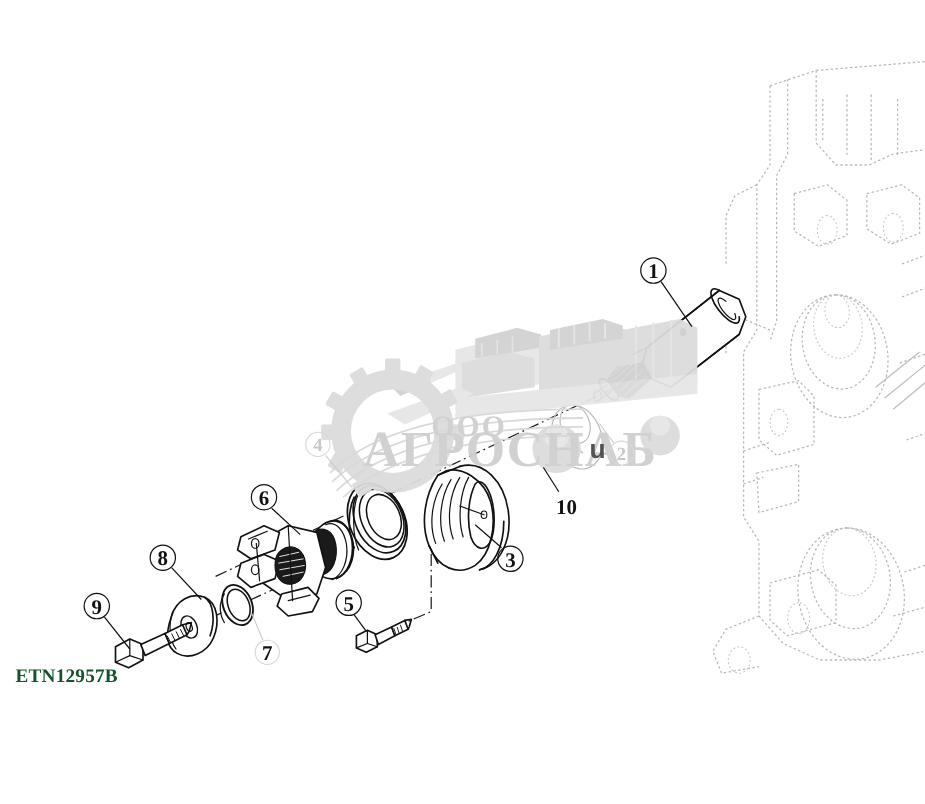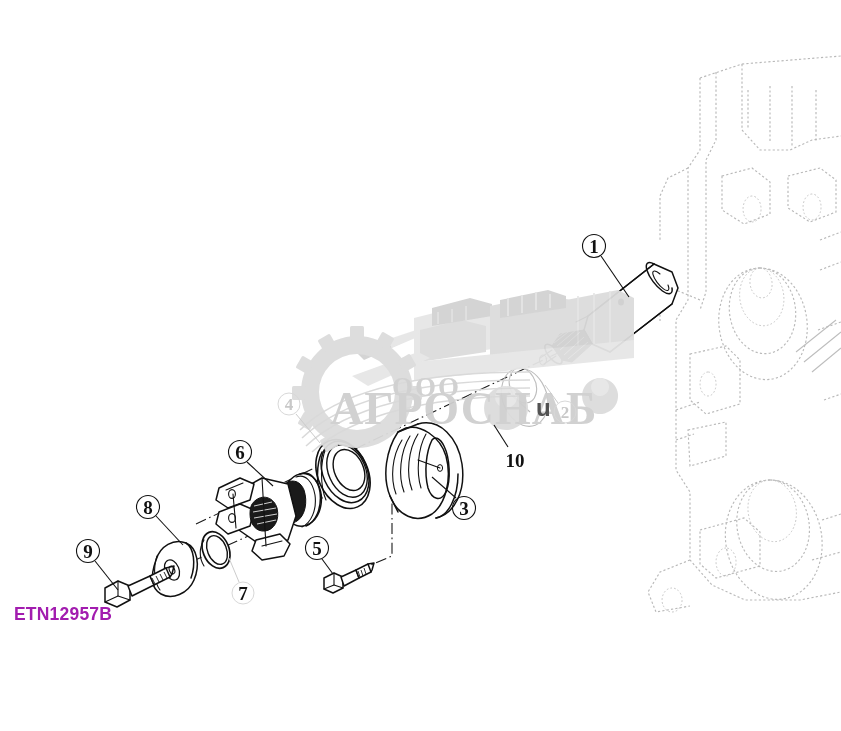--- a/index.html
+++ b/index.html
@@ -123,25 +123,25 @@
   }
   .wm-text {
     font-family: "Liberation Serif", serif;
     font-weight: bold;
     fill: #cfcfcf;
   }
   #drawing-code {
     position: absolute;
     left: 14px;
     top: 604px;
-    font-family: Liberation Sans, sans-serif;
+    font-family: Liberation Serif, serif;
     font-weight: bold;
     font-size: 17.5px;
     letter-spacing: 0.2px;
-    color: #a21caf;
+    color: #14532d;
     white-space: nowrap;
   }
   .wm-u {
     font-family: "Liberation Sans", sans-serif;
     font-weight: bold;
     font-size: 24px;
     fill: #4a4a4a;
   }
 </style>
 </head>

